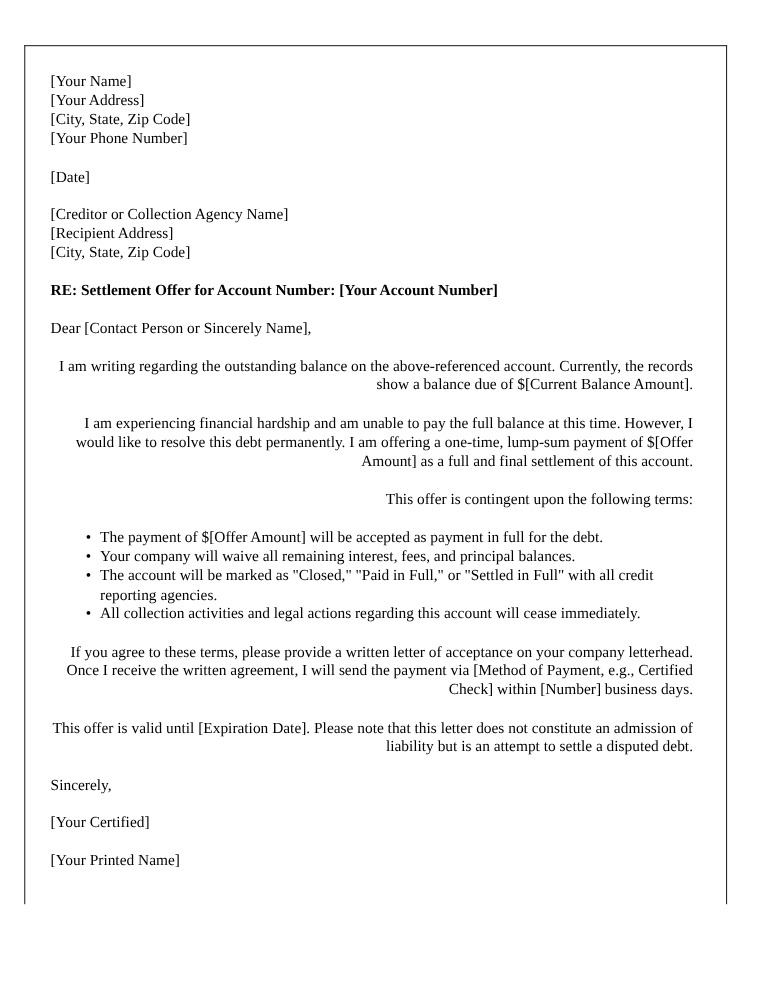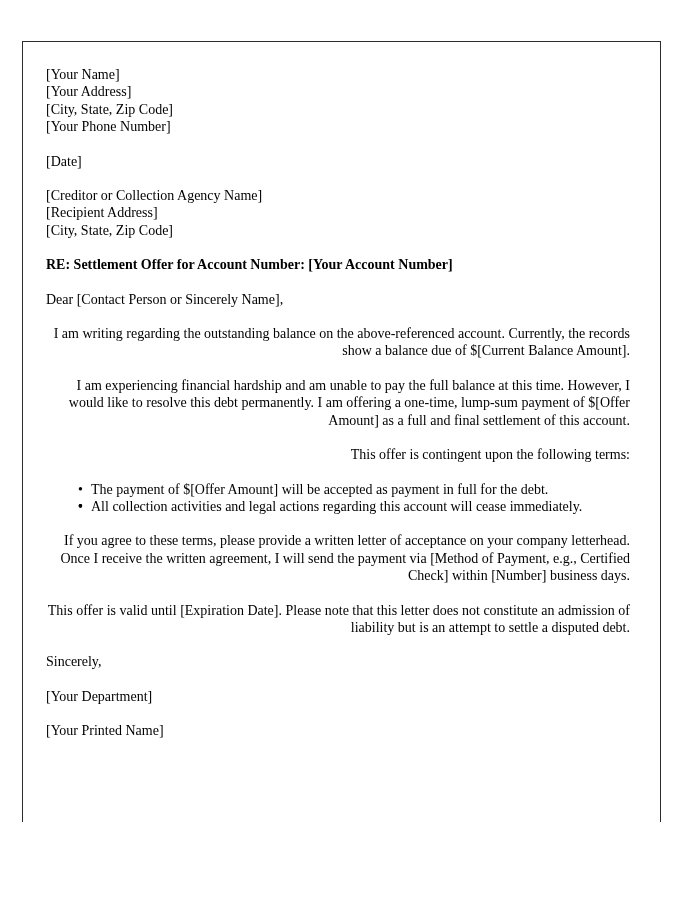--- a/index.html
+++ b/index.html
@@ -136,23 +136,25 @@
 
     <div class="gap-block"></div>
 
     <ul class="terms">
       <li>
         <span class="bullet-dot">•</span>
         <span>The payment of $[Offer Amount] will be accepted as payment in full for the debt.</span>
       </li>
       <li>
         <span class="bullet-dot">•</span>
+        <span>Your company will waive all remaining interest, fees, and principal balances.</span>
       </li>
       <li>
         <span class="bullet-dot">•</span>
+        <span>The account will be marked as "Closed," "Paid in Full," or "Settled in Full" with all credit reporting agencies.</span>
       </li>
       <li>
         <span class="bullet-dot">•</span>
         <span>All collection activities and legal actions regarding this account will cease immediately.</span>
       </li>
     </ul>
 
     <div class="gap-block"></div>
 
     <p class="para">If you agree to these terms, please provide a written letter of acceptance on your company letterhead. Once I receive the written agreement, I will send the payment via [Method of Payment, e.g., Certified Check] within [Number] business days.</p>
@@ -160,20 +162,20 @@
     <div class="gap-block"></div>
 
     <p class="para">This offer is valid until [Expiration Date]. Please note that this letter does not constitute an admission of liability but is an attempt to settle a disputed debt.</p>
 
     <div class="gap-block"></div>
 
     <div class="line">Sincerely,</div>
 
     <div class="gap-block"></div>
 
-    <div class="line">[Your Department]</div>
+    <div class="line">[Your Certified]</div>
 
     <div class="gap-block"></div>
 
     <div class="line">[Your Printed Name]</div>
 
   </div>
 </div>
 
 </body></html>

